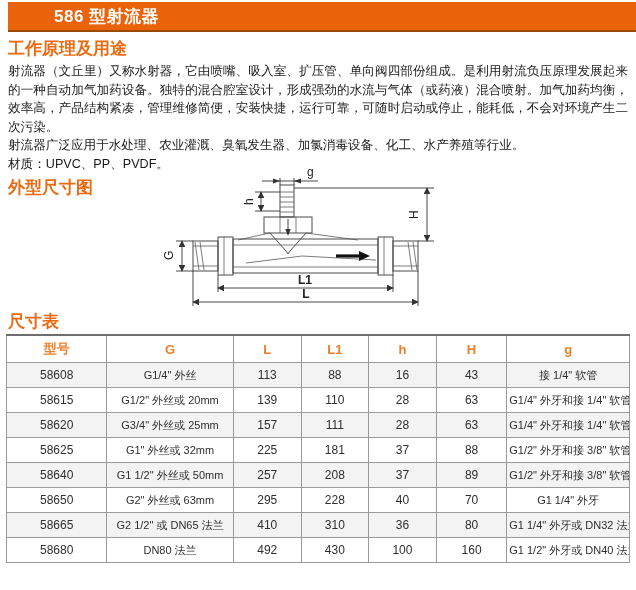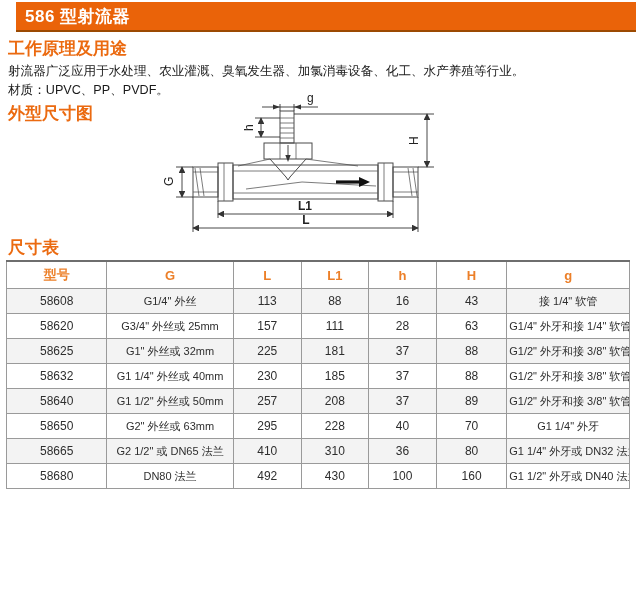--- a/index.html
+++ b/index.html
@@ -3,22 +3,22 @@
 <meta charset="utf-8">
 <style>
   html,body{margin:0;padding:0;}
   body{
     width:636px;height:590px;overflow:hidden;background:#ffffff;
     font-family:"Liberation Sans","DejaVu Sans",sans-serif;
     color:#1f1f1f;position:relative;
   }
   
   .titlebar{
-    margin:2px 0 0 16px;height:28px;background:#ea6309;
-    border-bottom:2px solid #9c4a02;display:flex;align-items:center;
+    margin:2px 0 0 8px;height:28px;background:#ea6309;
+    border-bottom:2px solid #9c4a02;display:flex;align-items:center;padding-left:37px;
   }
   .titlebar .t{color:#ffffff;font-size:17px;font-weight:bold;padding-left:9px;letter-spacing:.5px;}
   
   .sec-h{color:#eb6a10;font-size:17px;font-weight:bold;margin:8px 0 0 8px;line-height:17px;}
   
   .intro{margin:5px 8px 0 8px;}
   .intro p{margin:0;font-size:12.6px;line-height:18.5px;text-align:justify;color:#1a1a1a;}
   
   .figure{position:relative;height:132px;margin-top:2px;}
   .figure .sec-h{position:absolute;left:0;top:4px;margin:0 0 0 8px;}
@@ -43,20 +43,21 @@
 </style>
 </head>
 <body>
 
 <div class="titlebar">
   <span class="t">586 型射流器</span>
 </div>
 
 <div class="sec-h">工作原理及用途</div>
 <div class="intro">
+  <p>射流器（文丘里）又称水射器，它由喷嘴、吸入室、扩压管、单向阀四部份组成。是利用射流负压原理发展起来的一种自动加气加药设备。独特的混合腔室设计，形成强劲的水流与气体（或药液）混合喷射。加气加药均衡，效率高，产品结构紧凑，管理维修简便，安装快捷，运行可靠，可随时启动或停止，能耗低，不会对环境产生二次污染。</p>
   <p>射流器广泛应用于水处理、农业灌溉、臭氧发生器、加氯消毒设备、化工、水产养殖等行业。</p>
   <p>材质：UPVC、PP、PVDF。</p>
 </div>
 
 <div class="figure">
   <div class="sec-h">外型尺寸图</div>
   <svg width="330" height="150" viewBox="0 0 330 150">
     <defs>
       <marker id="arr" viewBox="0 0 10 10" refX="9" refY="5" markerWidth="7.5" markerHeight="7.5" orient="auto-start-reverse">
         <path d="M0,0 L10,5 L0,10 z" fill="#333"></path>
@@ -143,47 +144,47 @@
         <tr>
           <td>58608</td>
           <td>G1/4" 外丝</td>
           <td>113</td>
           <td>88</td>
           <td>16</td>
           <td>43</td>
           <td>接 1/4" 软管</td>
         </tr>
         <tr>
+          <td>58615</td>
+          <td>G1/2" 外丝或 20mm</td>
+          <td>139</td>
+          <td>110</td>
+          <td>28</td>
+          <td>63</td>
+          <td>G1/4" 外牙和接 1/4" 软管</td>
+        </tr>
+        <tr>
           <td>58620</td>
           <td>G3/4" 外丝或 25mm</td>
           <td>157</td>
           <td>111</td>
           <td>28</td>
           <td>63</td>
           <td>G1/4" 外牙和接 1/4" 软管</td>
         </tr>
         <tr>
           <td>58625</td>
           <td>G1" 外丝或 32mm</td>
           <td>225</td>
           <td>181</td>
           <td>37</td>
           <td>88</td>
           <td>G1/2" 外牙和接 3/8" 软管</td>
         </tr>
         <tr>
-          <td>58632</td>
-          <td>G1 1/4" 外丝或 40mm</td>
-          <td>230</td>
-          <td>185</td>
-          <td>37</td>
-          <td>88</td>
-          <td>G1/2" 外牙和接 3/8" 软管</td>
-        </tr>
-        <tr>
           <td>58640</td>
           <td>G1 1/2" 外丝或 50mm</td>
           <td>257</td>
           <td>208</td>
           <td>37</td>
           <td>89</td>
           <td>G1/2" 外牙和接 3/8" 软管</td>
         </tr>
         <tr>
           <td>58650</td>

